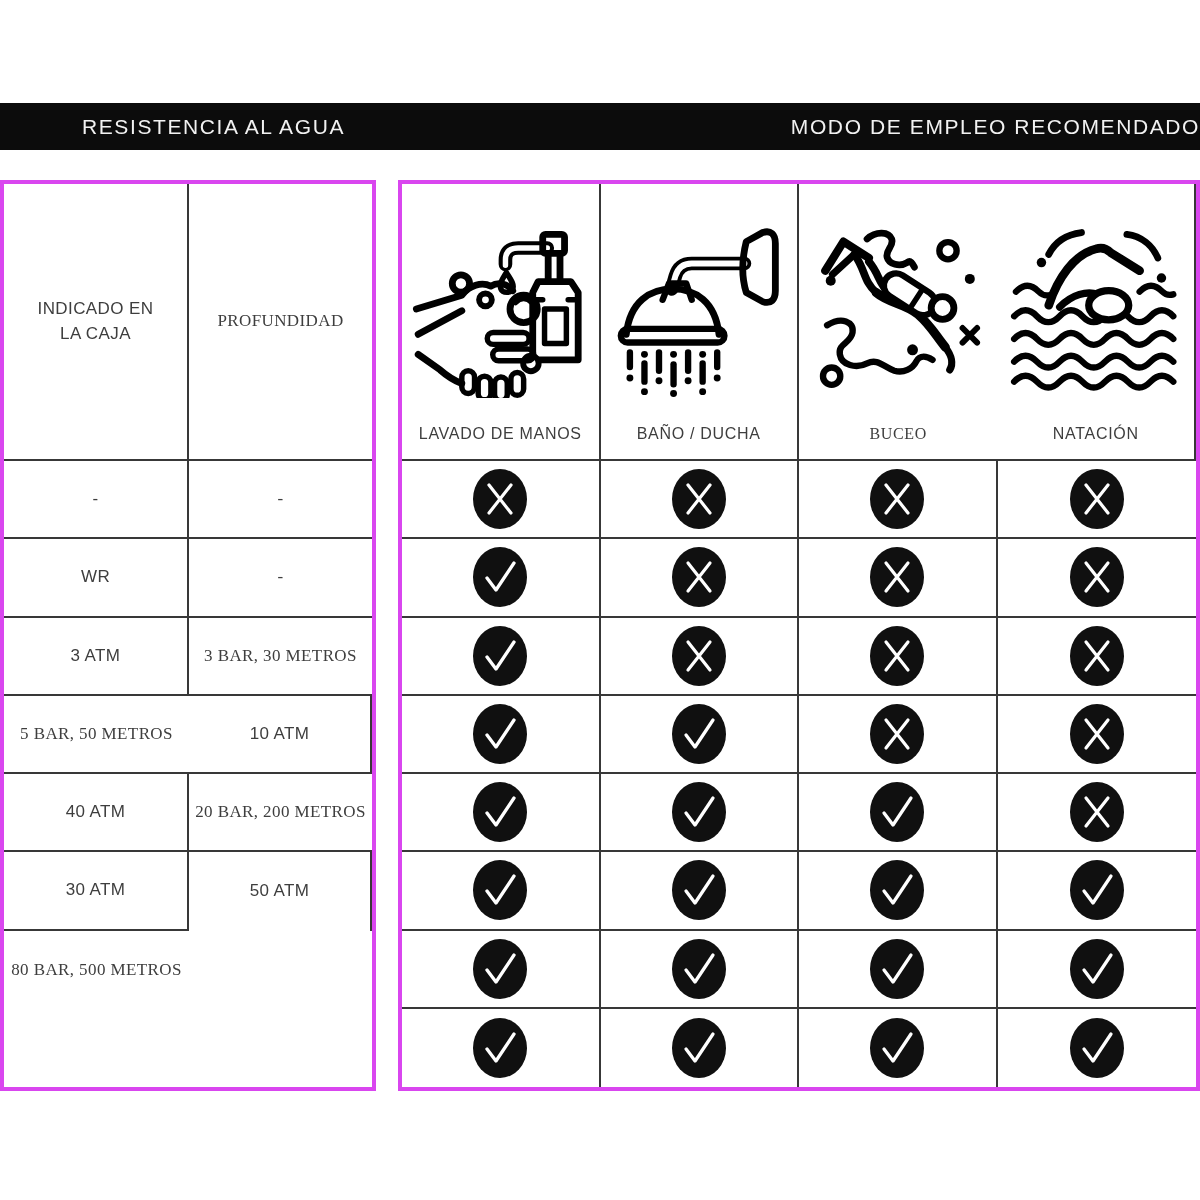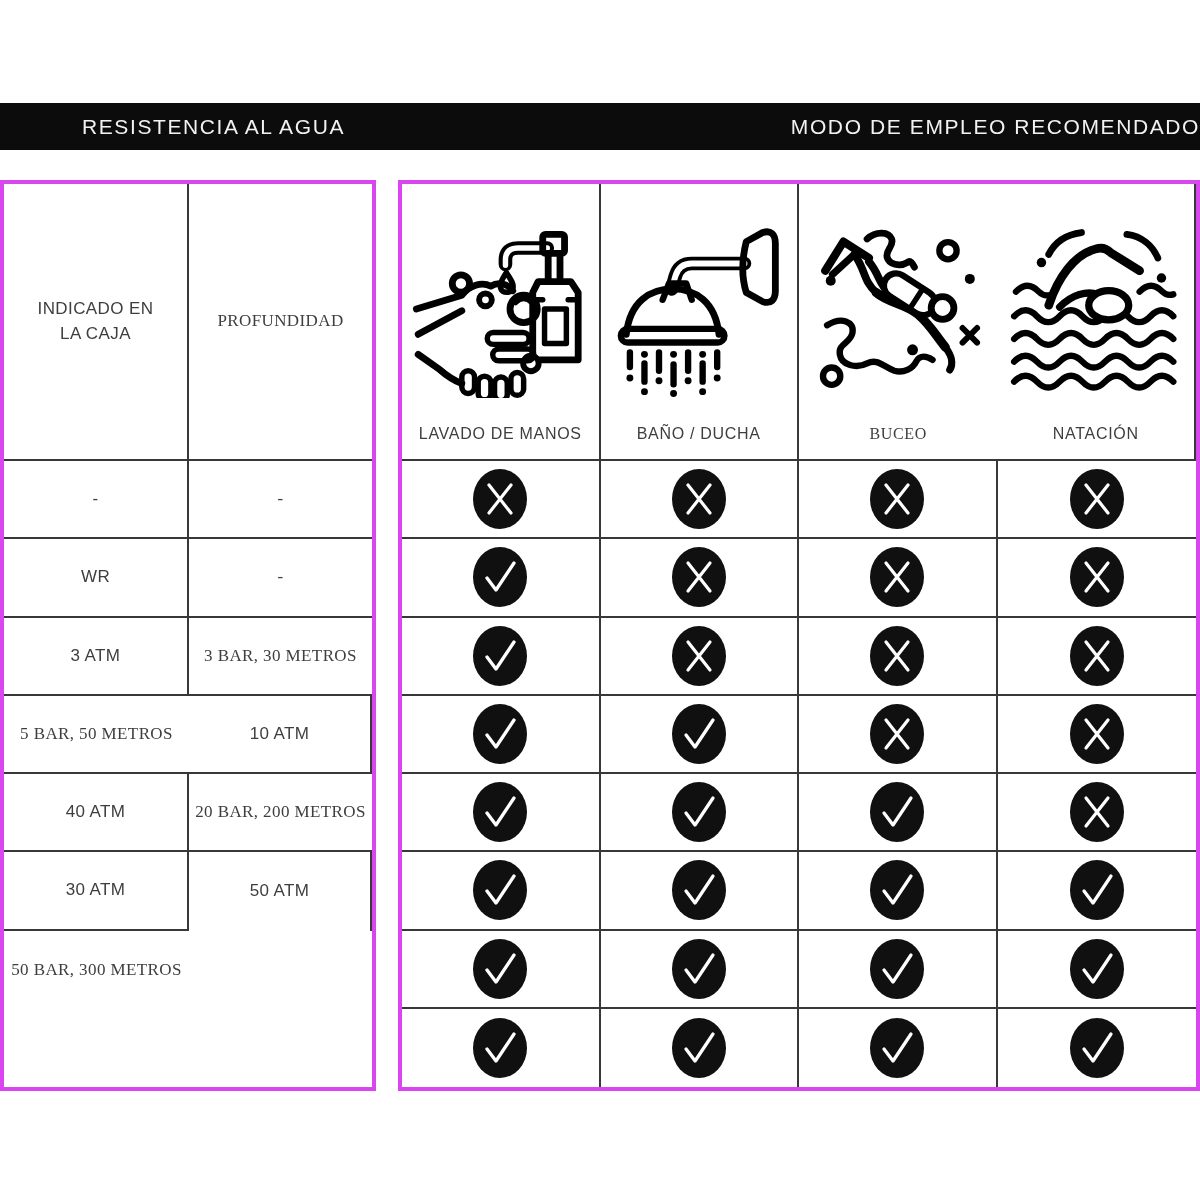--- a/index.html
+++ b/index.html
@@ -64,21 +64,21 @@
       <div class="cell">WR</div>
       <div class="cell last-col">-</div>
       <div class="cell">3 ATM</div>
       <div class="cell last-col">3 BAR, 30 METROS</div>
       <div class="cell last-col">5 BAR, 50 METROS</div>
       <div class="cell">10 ATM</div>
       <div class="cell">40 ATM</div>
       <div class="cell last-col">20 BAR, 200 METROS</div>
       <div class="cell">30 ATM</div>
       <div class="cell last-row">50 ATM</div>
-      <div class="cell last-col last-row">50 BAR, 300 METROS</div>
+      <div class="cell last-col last-row">80 BAR, 500 METROS</div>
     </div>
 
   <div class="grid-table right">
       <div class="cell icon-hdr">
         <svg viewBox="0 0 200 220" fill="none" stroke="#000" stroke-width="7.5" stroke-linecap="round" stroke-linejoin="round" class="hdr-icon">
       <path d="M152 55 L120 55 Q106 55 106 68 L106 73" stroke-width="15"></path>
       <path d="M152 55 L120 55 Q106 55 106 68 L106 74" stroke="#fff" stroke-width="6"></path>
       <rect x="147" y="40" width="24" height="21" rx="3"></rect>
       <path d="M153 61 L153 90 M166 61 L166 90"></path>
       <path d="M107 82 C102 90 99 95 101 100 C103 105 112 105 114 100 C116 95 112 90 107 82 Z" stroke-width="6"></path>

